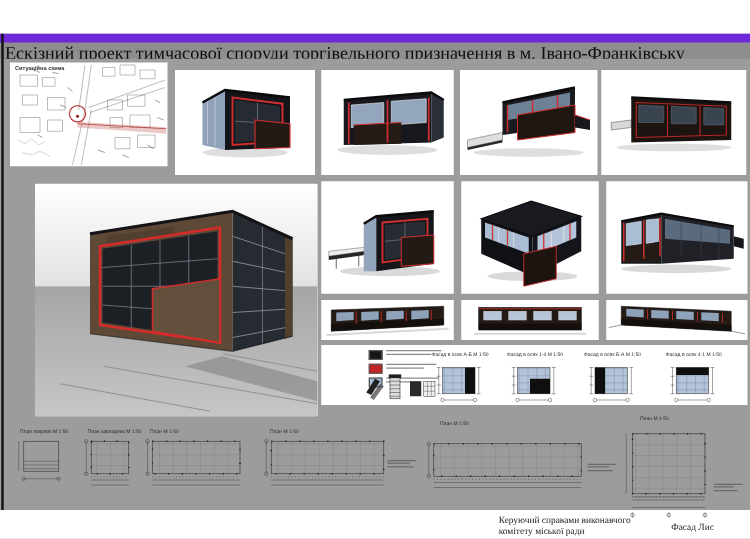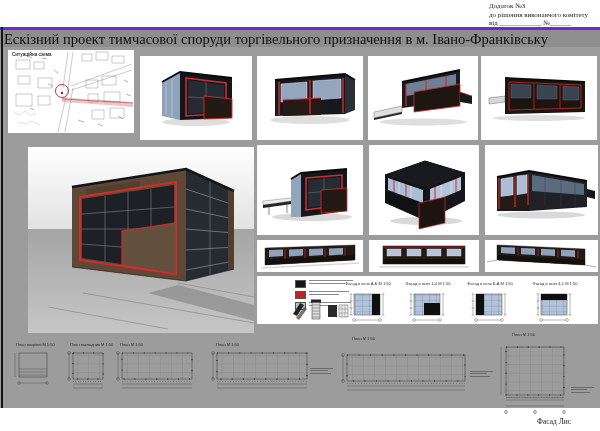--- a/index.html
+++ b/index.html
@@ -2,21 +2,21 @@
 <html><head>
 <meta charset="utf-8">
 <style>
   html,body{margin:0;padding:0;}
   body{width:600px;height:431px;position:relative;background:#ffffff;overflow:hidden;
        font-family:"Liberation Serif", serif;}
   .abs{position:absolute;}
   .panel{position:absolute;background:#ffffff;overflow:hidden;}
   .appendix{position:absolute;left:489px;top:2px;font:7px/8.5px "Liberation Serif",serif;color:#222;}
   .titlebar{position:absolute;left:0;top:27px;width:600px;height:25px;background:#8e8e8e;
-            border-top:3px solid #6d28d9;box-sizing:border-box;}
+            border-top:7px solid #6d28d9;box-sizing:border-box;}
   .titlebar span{display:block;font:14.5px/19px "Liberation Serif",serif;color:#0d0d0d;
             white-space:nowrap;padding-left:4px;letter-spacing:0px;}
   .board{position:absolute;left:0;top:47px;width:600px;height:361px;background:#9c9c9c;}
   .board-edge{position:absolute;left:1px;top:27px;width:2px;height:381px;background:#141414;}
   .maplabel{position:absolute;left:4px;top:2px;font:bold 4.5px "Liberation Sans",sans-serif;color:#333;}
   .etitle{position:absolute;top:281px;width:64px;text-align:center;
           font:4px "Liberation Sans",sans-serif;color:#2a2a2a;white-space:nowrap;}
   .ptitle{position:absolute;font:4px "Liberation Sans",sans-serif;color:#2a2a2a;white-space:nowrap;}
   .legend-row{display:flex;align-items:flex-start;margin-bottom:3px;}
   .sw{width:9px;height:6px;margin-right:3px;flex:none;border:0.5px solid #555;}
@@ -45,25 +45,20 @@
     </linearGradient>
     <linearGradient id="gndG" x1="0" y1="0" x2="0" y2="1">
       <stop offset="0" stop-color="#a5a5a5"></stop>
         <stop offset="1" stop-color="#c6c6c6"></stop>
     </linearGradient>
   </defs>
 </svg>
 
 <div class="page abs" style="left:0;top:0;width:600px;height:431px;">
 
-  <div class="appendix">
-    <div>Додаток №3</div>
-    <div>до рішення виконавчого комітету</div>
-    <div>від ____________  №______</div>
-  </div>
 
   <div class="titlebar">
     <span>Ескізний проект тимчасової споруди торгівельного призначення в м. Івано-Франківську</span>
   </div>
 
   <div class="board"></div>
   <div class="board-edge"></div>
 
   <div class="panel" style="left:8px;top:50px;width:126px;height:83px;">
     <svg width="126" height="83">
@@ -396,15 +391,19 @@
     <div></div>
       <div style="width:17px"></div>
       <div style="width:20px"></div>
   </div>
   <div class="stamp" style="left:571px;top:387px;">
     <div></div>
       <div style="width:16px"></div>
       <div style="width:19px"></div>
   </div>
 
+  <div class="footer-role">
+    <div>Керуючий справами виконавчого</div>
+    <div>комітету міської ради</div>
+  </div>
   <div class="footer-name">Фасад Лис</div>
 
 </div>
 
 </body></html>

